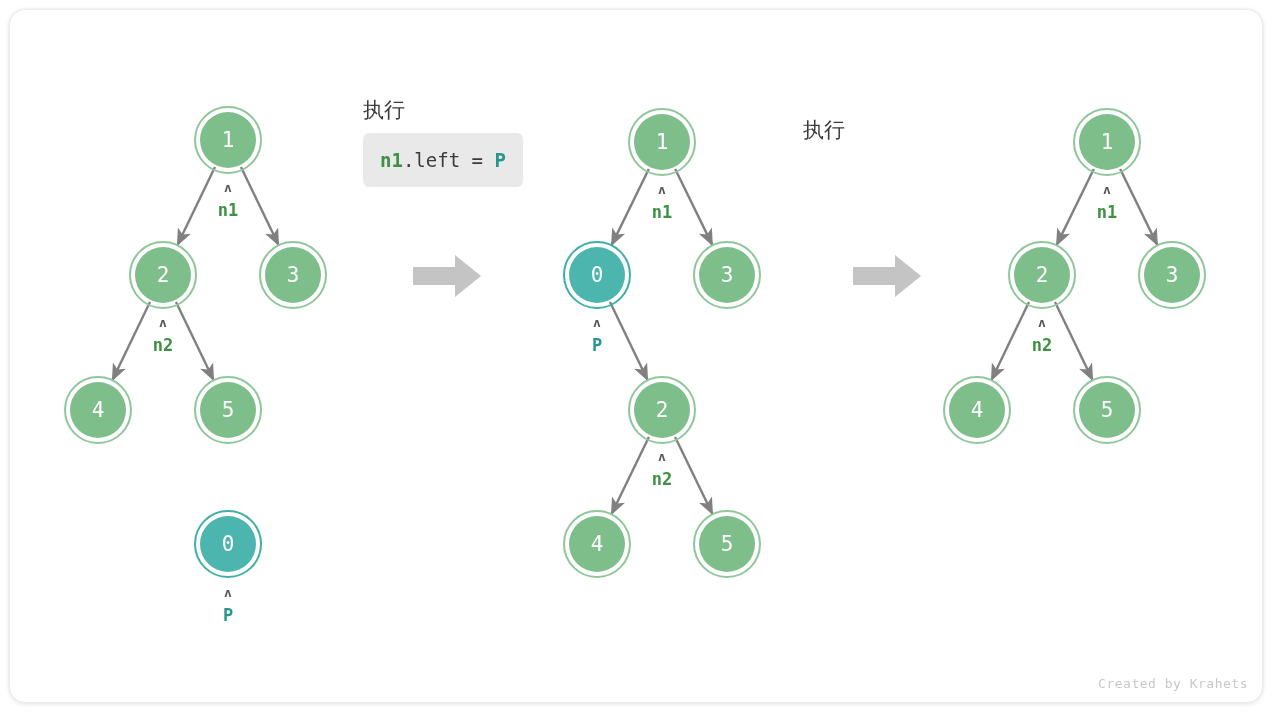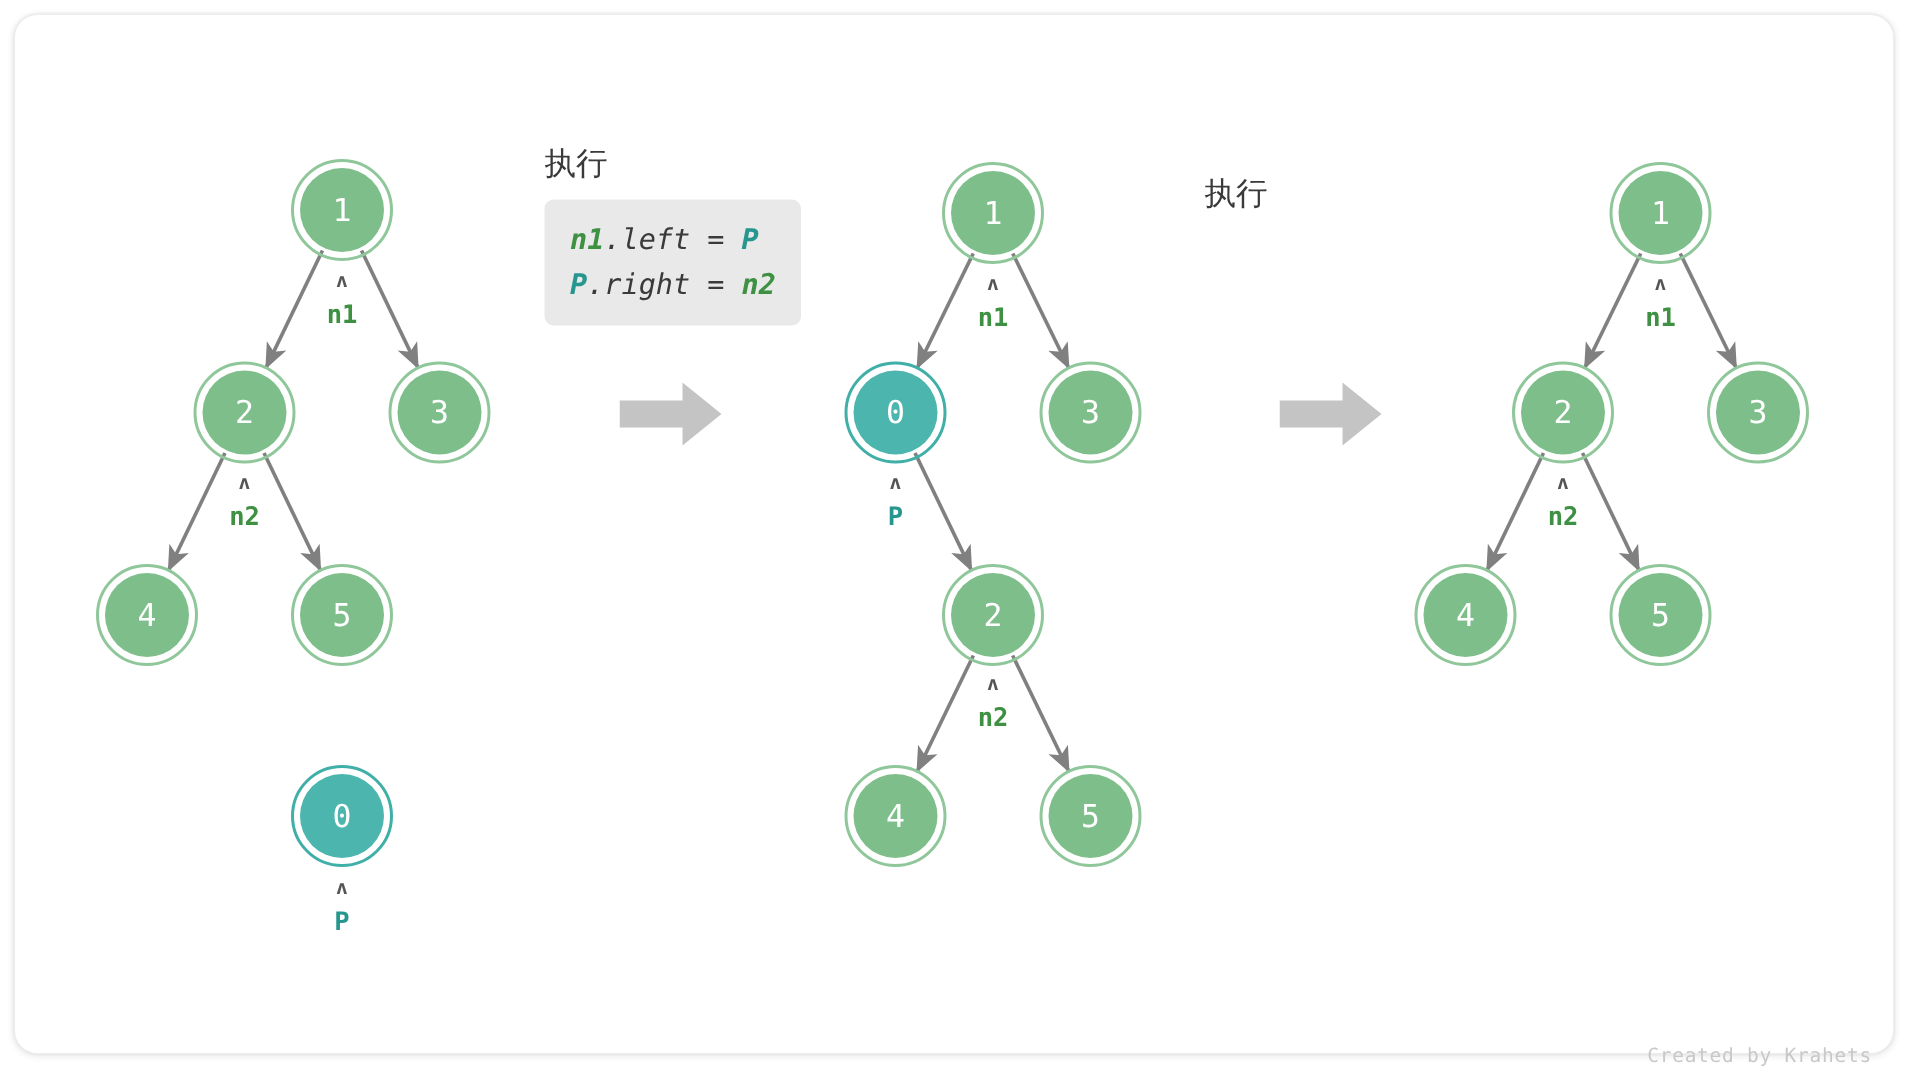--- a/index.html
+++ b/index.html
@@ -128,33 +128,33 @@
     background: #e9e9e9;
     border-radius: 6px;
     padding: 12px 17px;
     display: inline-block;
     font-family: "DejaVu Sans Mono", monospace;
     font-size: 19px;
     line-height: 30px;
     color: #3a3a3a;
     white-space: nowrap;
   }
-  .codebox .ln { display: block; font-style: italic; }
+  .codebox .ln { display: block; }
   .tk-var  { color: #3E9142; font-weight: 700; }
   .tk-ptr  { color: #27968F; font-weight: 700; }
   .tk-plain{ color: #3a3a3a; font-weight: 400; }
 
   
   .steparrow { position: absolute; z-index: 4; }
 
   
   #footer {
     position: absolute;
     right: 32px;
-    bottom: 8px;
+    bottom: 29px;
     font-family: "DejaVu Sans Mono", monospace;
     font-size: 13px;
     color: #c8c8c8;
     letter-spacing: 0.5px;
     z-index: 8;
     margin-top: 28px;
   }
 </style>
 </head>
 <body>
@@ -284,21 +284,21 @@
         <div class="plabel" style="left: 1107px; top: 185px;">
           <div class="caret">ʌ</div>
           <div class="pname">n1</div>
         </div>
         <div class="plabel" style="left: 1042px; top: 318px;">
           <div class="caret">ʌ</div>
           <div class="pname">n2</div>
         </div>
       </div>
     <div id="steps-layer">
-        <div class="step" style="left: 363px; top: 96px;"><div class="cap">执行</div><div class="codebox"><span class="ln"><span class="tk-var">n1</span><span class="tk-plain">.left = </span><span class="tk-ptr">P</span></span><span class="ln"><span class="tk-ptr">P</span><span class="tk-plain">.right = </span><span class="tk-var">n2</span></span></div></div>
+        <div class="step" style="left: 363px; top: 96px;"><div class="cap">执行</div><div class="codebox"><span class="ln"><span class="tk-var">n1</span><span class="tk-plain">.left = </span><span class="tk-ptr">P</span></span></div></div>
         <div class="step" style="left: 803px; top: 116px;"><div class="cap">执行</div></div>
       </div>
     <div id="arrows-layer">
         <div class="steparrow" style="left: 413px; top: 253px; width: 68px; height: 46px;"><svg width="68" height="46" viewBox="0 0 68 46" xmlns="http://www.w3.org/2000/svg">
             <path d="M0,14 L42,14 L42,2 L68,23 L42,44 L42,32 L0,32 Z" fill="#c4c4c4"></path>
           </svg></div>
         <div class="steparrow" style="left: 853px; top: 253px; width: 68px; height: 46px;"><svg width="68" height="46" viewBox="0 0 68 46" xmlns="http://www.w3.org/2000/svg">
             <path d="M0,14 L42,14 L42,2 L68,23 L42,44 L42,32 L0,32 Z" fill="#c4c4c4"></path>
           </svg></div>
       </div>

